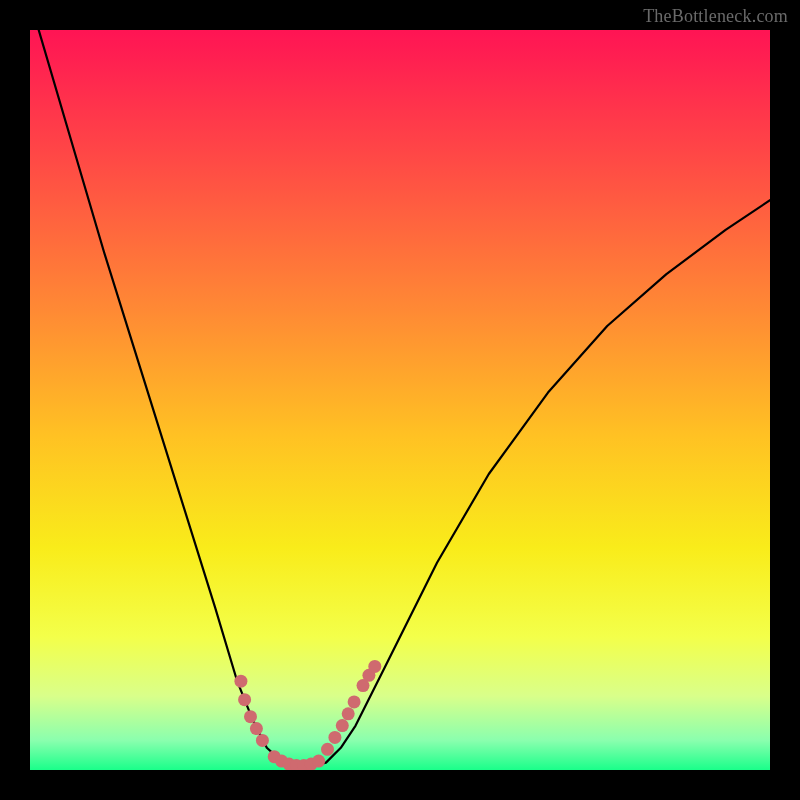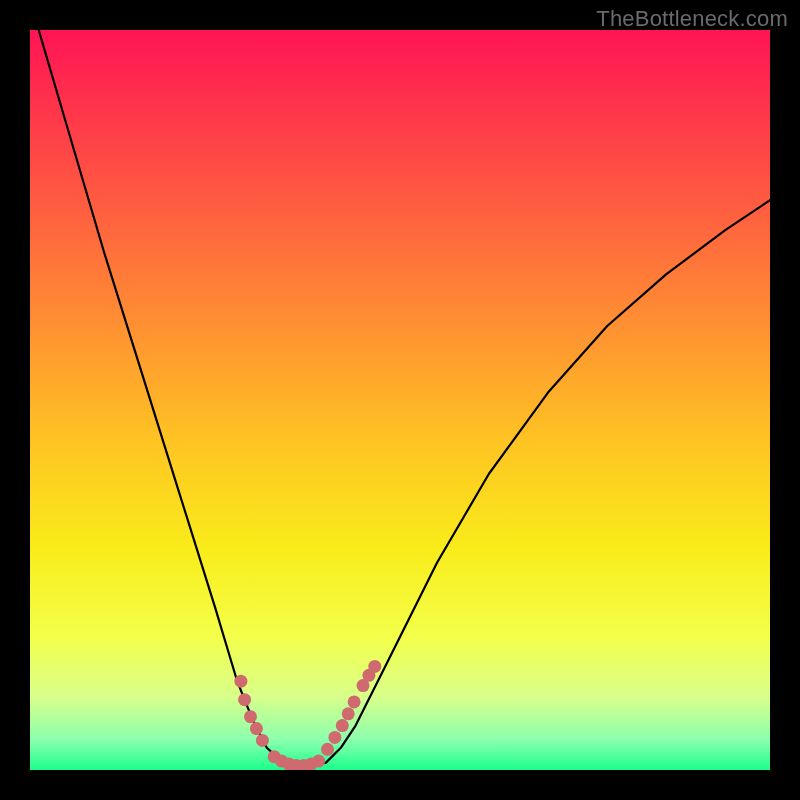--- a/index.html
+++ b/index.html
@@ -9,24 +9,25 @@
     height: 800px;
     background: #000;
     position: relative;
     font-family: Arial, sans-serif;
   }
   .watermark {
     position: absolute;
     top: 6px;
     right: 12px;
     color: #6a6a6a;
-    font-size: 22px;
+    font-size: 18px;
     font-weight: 500;
     z-index: 10;
     letter-spacing: 0.2px;
+    font-family: Liberation Serif, serif;
   }
   .plot {
     position: absolute;
     top: 30px;
     left: 30px;
     width: 740px;
     height: 740px;
   }
 </style>
 </head>

